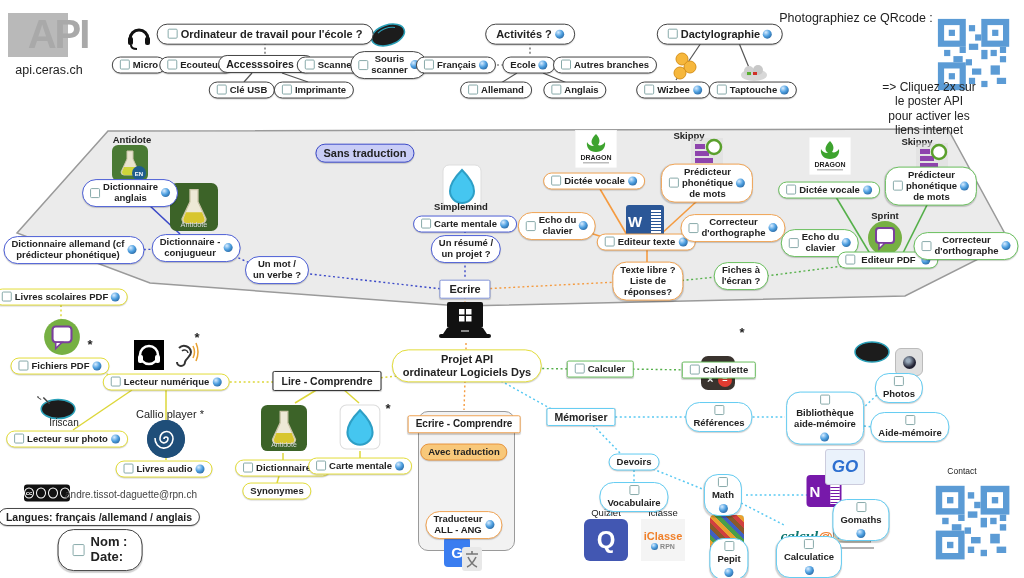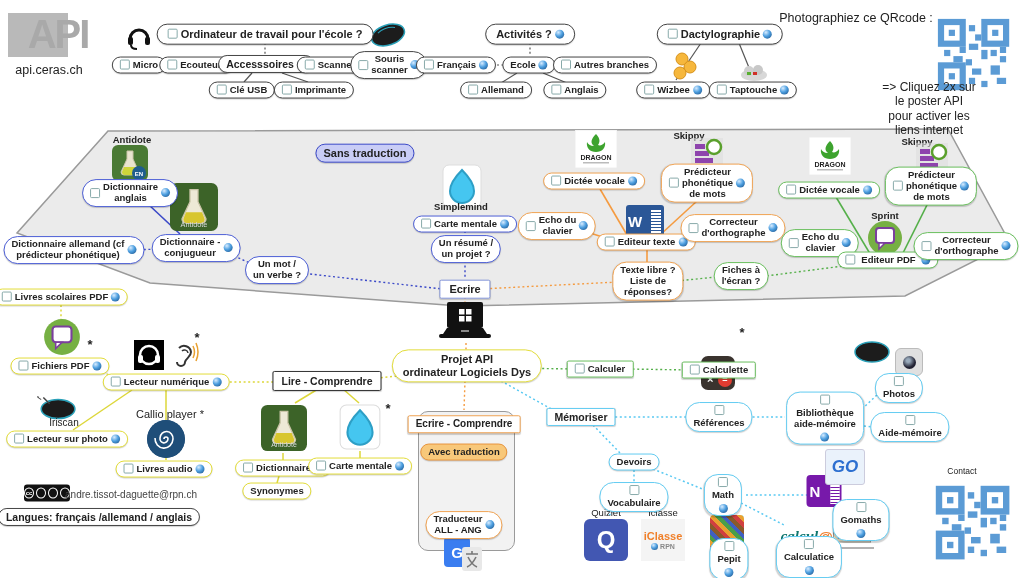--- a/index.html
+++ b/index.html
@@ -695,14 +695,19 @@
 <div class="ic cc" style="left:47px;top:493px;width:46px;height:17px;">
   <i>cc</i>
       <i></i>
       <i></i>
       <i></i>
 </div>
 <div class="lbl plain" style="left:131px;top:495px;font-size:10px;color:#444;">andre.tissot-daguette@rpn.ch</div>
 <div class="node c-k" style="left:99px;top:517px;font-size:10.5px;border-radius:12px;">
   <span class="t">Langues: français /allemand / anglais</span>
 </div>
+<div class="node c-k" style="left:100px;top:550px;font-size:13px;border-radius:16px;padding:5px 14px;gap:6px;">
+  <span class="cb" style="width:10px;height:10px;"></span>
+  <span class="t" style="text-align:left;">Nom :
+Date:</span>
+</div>
 
 </div>
 
 </body></html>

